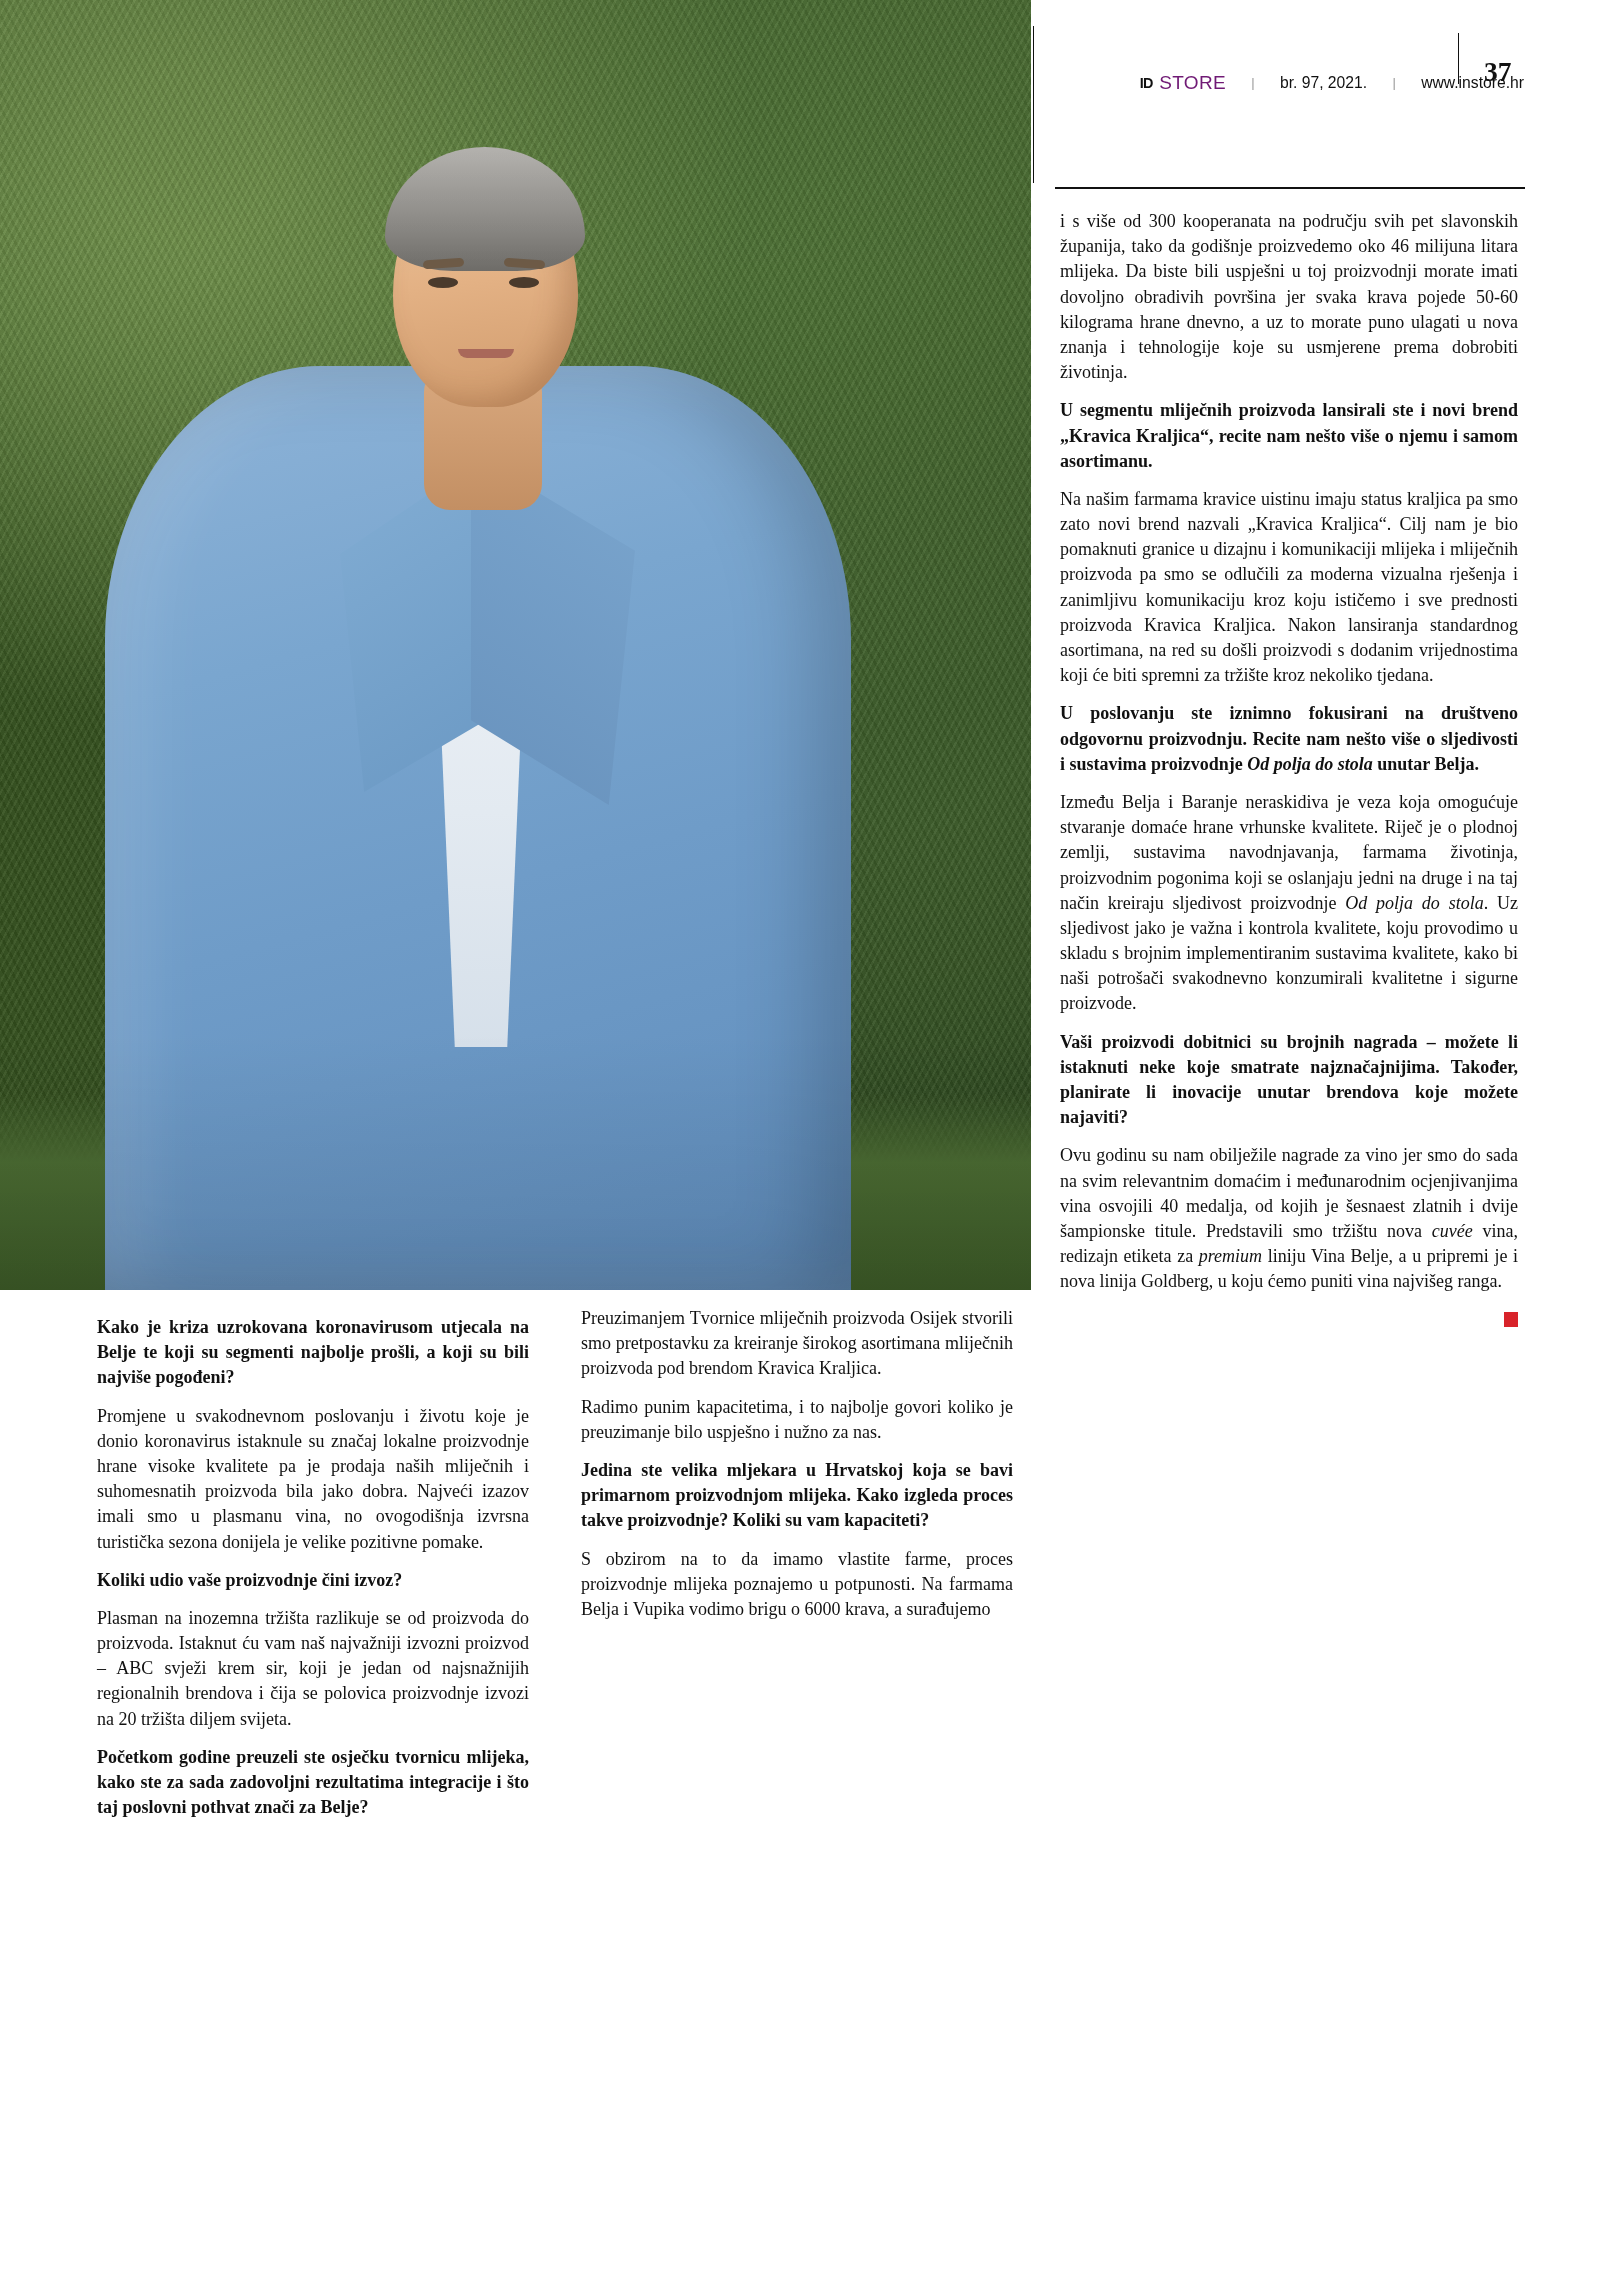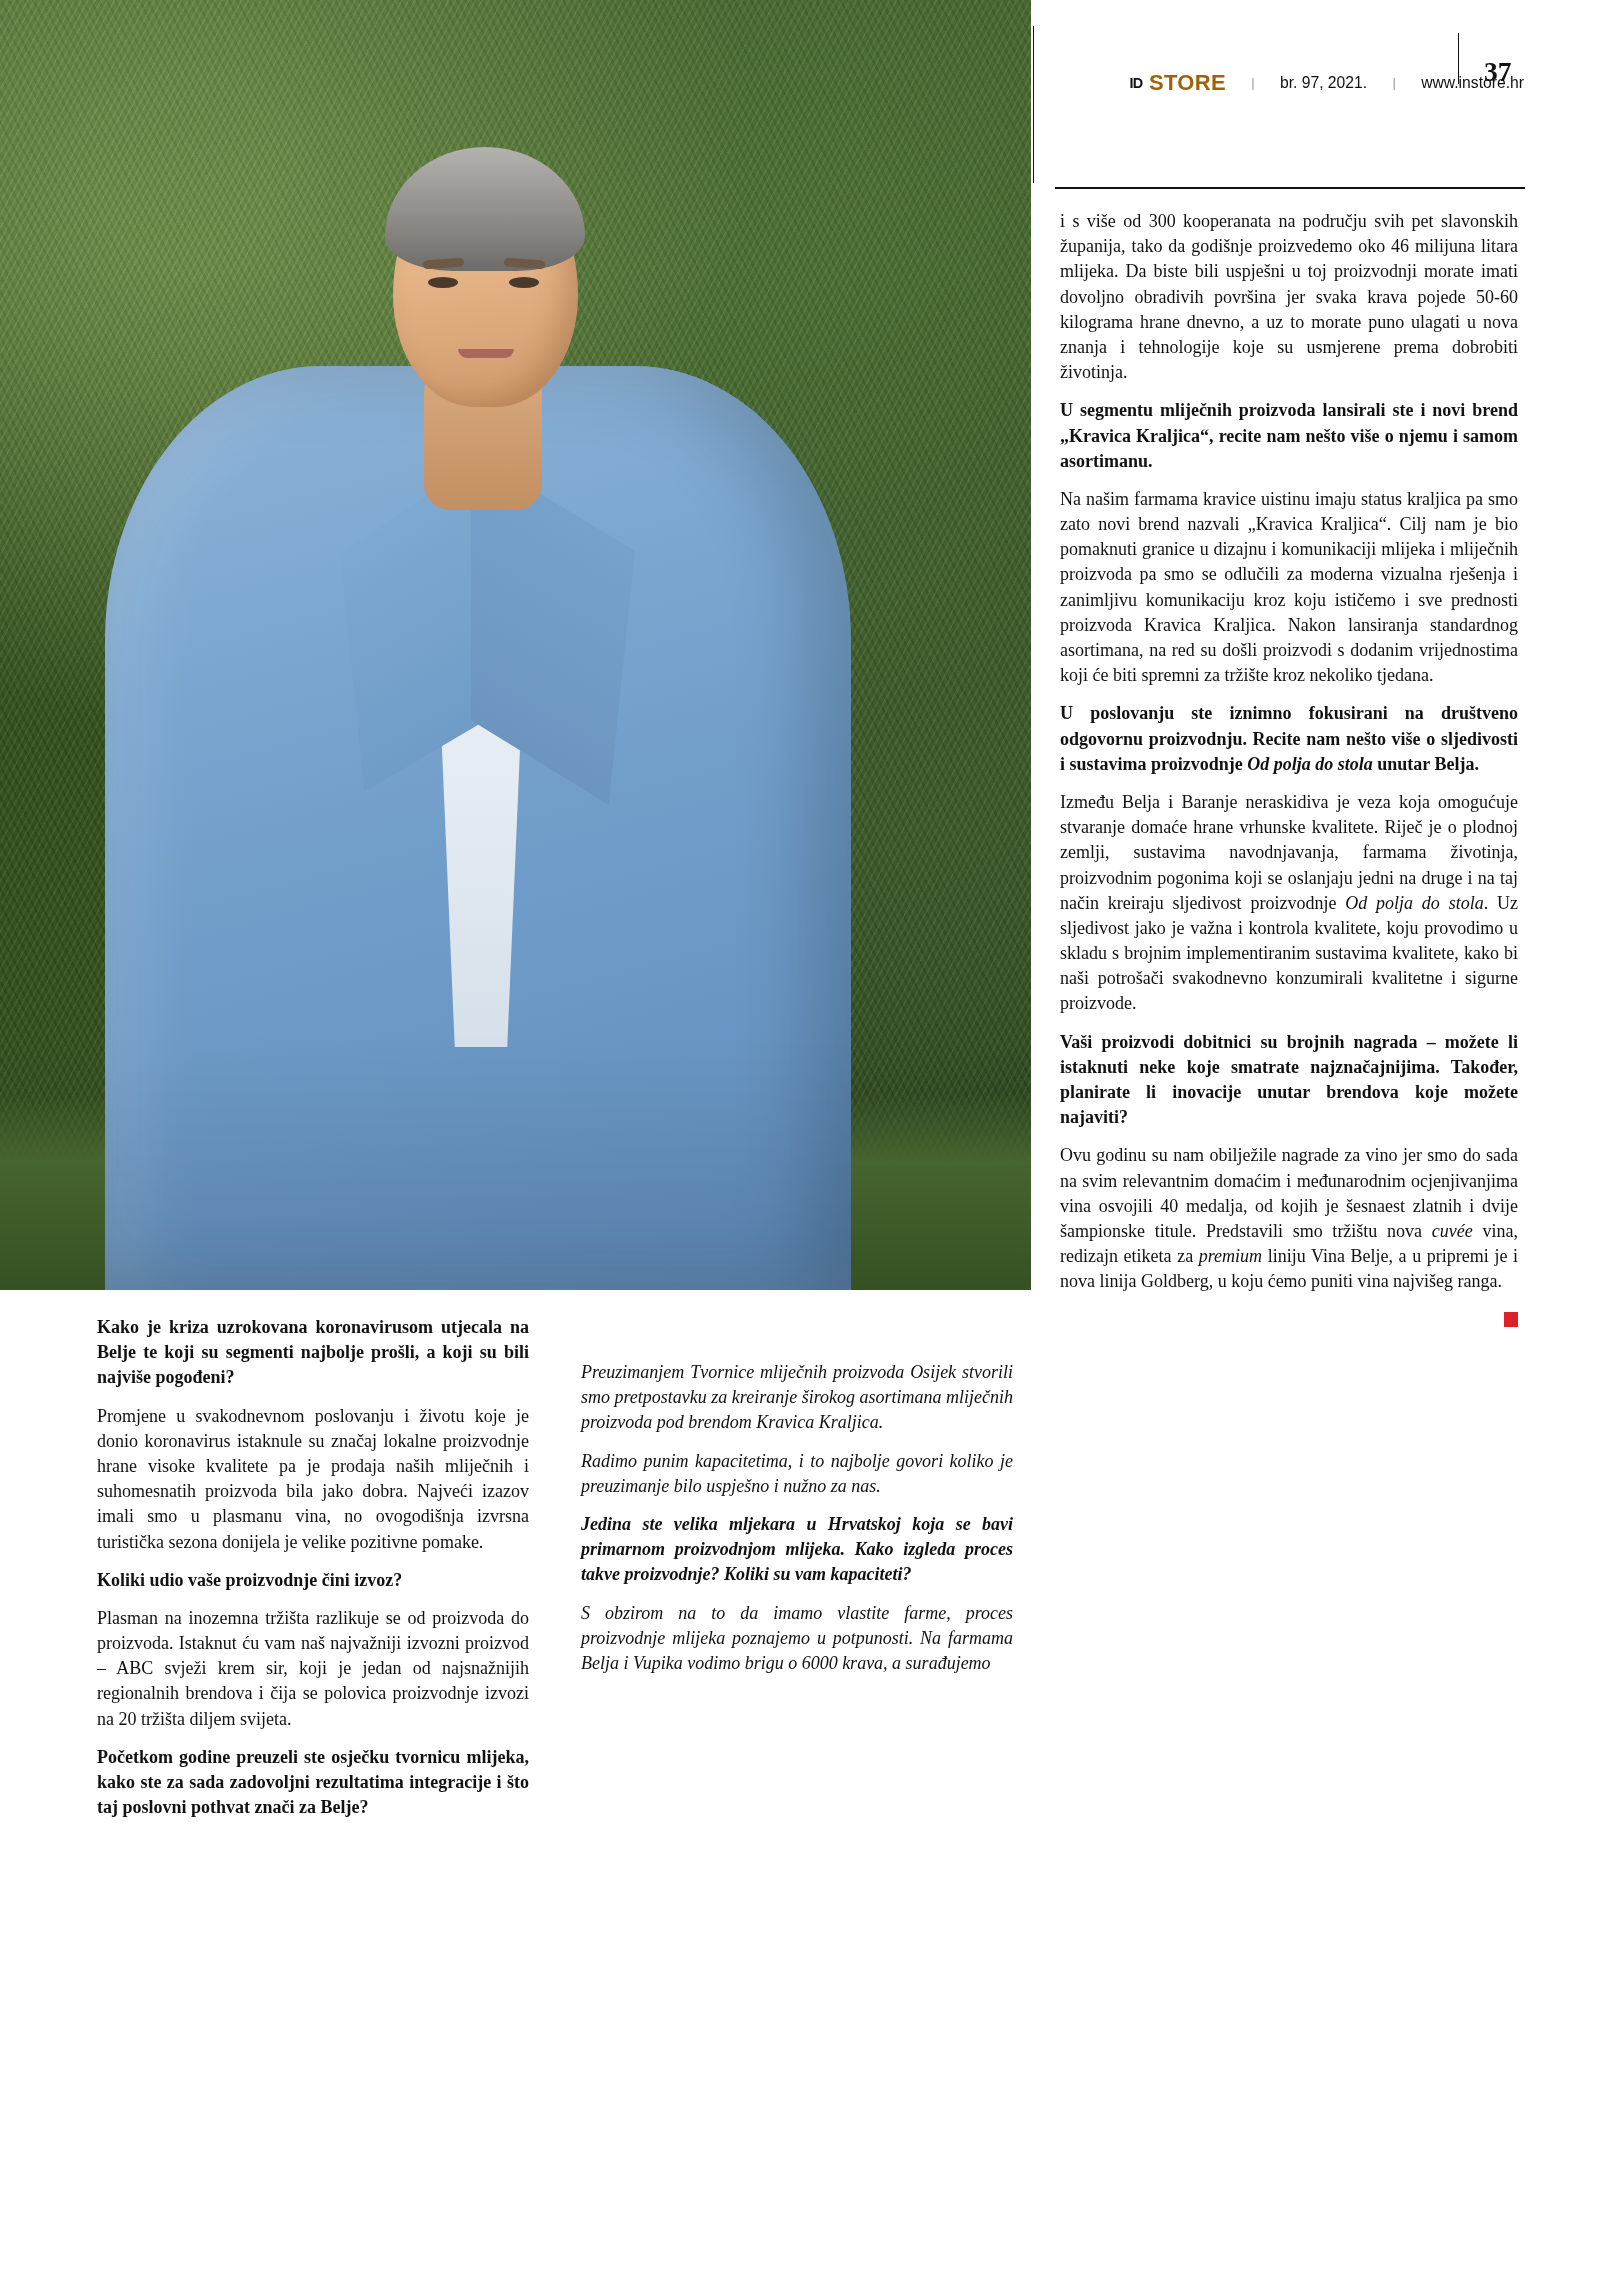--- a/index.html
+++ b/index.html
@@ -34,24 +34,24 @@
     gap: 6.5px;
     font-family: "Liberation Sans", sans-serif;
   }
   .masthead .logo-mark {
     font-size: 14.4px;
     font-weight: bold;
     letter-spacing: -0.7px;
     color: #111;
   }
   .masthead .logo-text {
-    font-size: 22px;
-    font-weight: bold;
+    font-size: 19px;
+    font-weight: normal;
     letter-spacing: 0.3px;
-    color: #a16207;
+    color: #701a75;
   }
   .hdr-sep {
     color: #999;
     font-size: 13px;
     font-family: "Liberation Sans", sans-serif;
     padding: 0 1.3px;
   }
   .hdr-meta {
     font-family: "Liberation Sans", sans-serif;
     font-size: 15.7px;
@@ -230,21 +230,21 @@
 
   
   .col {
     position: absolute;
     font-size: 18px;
     line-height: 1.40;
     text-align: justify;
     hyphens: auto;
   }
   .col1 { top: 1315px; left: 97px;  width: 432px; }
-  .col2 { top: 1360px; left: 581px;  width: 432px; font-style: italic; }
+  .col2 { top: 1306px; left: 581px;  width: 432px; }
   .col3 { top: 209px;  left: 1060px; width: 458px; }
 
   .col p { margin: 0 0 13px 0; }
   .q {
     font-weight: bold;
     margin: 0 0 13px 0;
   }
   .q em, .col p em { font-style: italic; }
 
   

